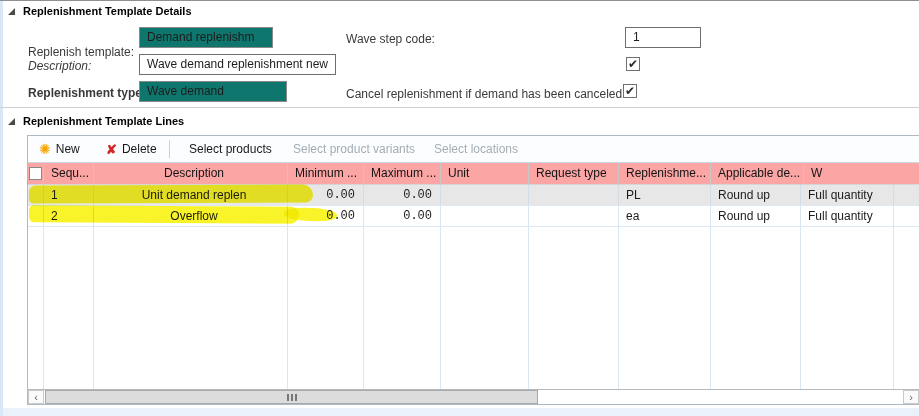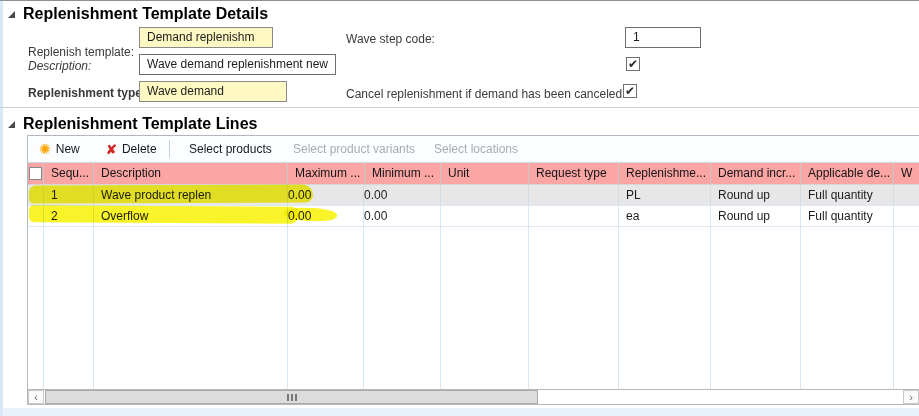--- a/index.html
+++ b/index.html
@@ -6,25 +6,25 @@
   html,body { width:919px; height:416px; }
   body { font-family:"Liberation Sans", sans-serif; font-size:12px; color:#3a3a3a; background:#fff; }
   .screen { position:relative; width:919px; height:416px; overflow:hidden; background:#fff; }
 
   .top-line { position:absolute; left:0; top:0; width:919px; height:1px; background:#8f8f8f; }
   .left-strip { position:absolute; left:0; top:1px; width:3px; height:415px; background:#d9e8f6; }
   .bottom-band { position:absolute; left:3px; top:408px; width:916px; height:8px; background:#e9f2fa; }
 
   .sec-header { position:absolute; display:flex; align-items:center; gap:8px; }
   .sec-arrow { width:0; height:0; border-bottom:7px solid #4a4a4a; border-left:7px solid transparent; }
-  .sec-title { font-weight:bold; color:#000; font-size:16px; }
+  .sec-title { font-weight:bold; color:#000; font-size:11px; }
 
   .flabel { position:absolute; white-space:nowrap; color:#3a3a3a; }
   .fbox { position:absolute; height:21px; line-height:19px; padding:0 7px; white-space:nowrap;
-          border:1px solid #8a8a8a; background:#fef9c3; color:#1c1c1c; }
+          border:1px solid #8a8a8a; background:#0f766e; color:#1c1c1c; }
   .fbox.editable { background:#fff; border-color:#6e6e6e; }
   .checkbox { position:absolute; width:14px; height:14px; border:1px solid #707070; background:#fff;
               display:flex; align-items:center; justify-content:center; font-size:12px; color:#2a2a2a; line-height:1; }
 
   .sep-line { position:absolute; left:0; top:107px; width:919px; height:1px; background:#cfcfcf; }
 
   .panel { position:absolute; left:27px; top:135px; width:892px; height:270px;
            border:1px solid #b0b9c1; border-right:none; display:flex; flex-direction:column; background:#fff; }
 
   .toolbar { position:relative; height:27px; background:#fcfdfe; border-bottom:1px solid #ccd9e4; flex:0 0 auto; }
@@ -36,24 +36,24 @@
   .icon-delete { color:#cf2a27; font-weight:bold; font-size:13px; line-height:1; }
 
   .grid-header { display:flex; height:22px; flex:0 0 auto; background:#fca5a5; border-bottom:1px solid #d6d6d6; }
   .gh-cell { border-right:1px solid #c8c8c8; padding:3px 0 0 7px; white-space:nowrap; overflow:hidden; color:#141414; }
   .gh-cell.cb { padding:0; display:flex; align-items:center; justify-content:center; }
   .gh-checkbox { width:13px; height:13px; border:1px solid #8a8a8a; background:#fff; }
 
   .grid-row { display:flex; height:21px; flex:0 0 auto; border-bottom:1px solid #dce9f4; }
   .grid-row.selected { background:#e7e7e7; }
   .gr-cell { border-right:1px solid #d9e7f3; padding:3px 0 0 7px; white-space:nowrap; overflow:hidden; color:#1c1c1c; }
-  .gr-cell.num { padding:3px 8px 0 0; }
+  .gr-cell.num { text-align:right; padding:3px 8px 0 0;font-family:Liberation Mono, monospace; }
   .grid-row.selected .gr-cell { border-right-color:#d3dde6; }
 
-  .c0{width:16px;} .c1{width:50px;} .c2{width:194px;} .c3{width:76px;} .c4{width:77px;}
+  .c0{width:16px;} .c1{width:50px;} .c2{width:194px;text-align:center;} .c3{width:76px;} .c4{width:77px;}
   .c5{width:88px;} .c6{width:90px;} .c7{width:92px;} .c8{width:90px;} .c9{width:93px;}
   .c10{flex:1; border-right:none;}
 
   .grid-empty { position:relative; flex:1 1 auto; background:#fff; }
   .vline { position:absolute; top:0; bottom:0; width:1px; background:#d9e7f3; }
 
   .hscroll { position:relative; height:15px; flex:0 0 auto; background:#fff; border-top:1px solid #b9b9b9; }
   .hs-btn { position:absolute; top:0; width:16px; height:14px; background:#fafafa; border:1px solid #c9c9c9;
             display:flex; align-items:center; justify-content:center; color:#6a6a6a; font-size:11px; line-height:1; }
   .hs-btn.left { left:0; }
@@ -130,34 +130,33 @@
         <span class="tb-label disabled">Select locations</span>
       </div>
     </div>
 
     <div class="grid-header">
       <div class="gh-cell cb c0">
           <div class="gh-checkbox"></div>
         </div>
       <div class="gh-cell c1">Sequ...</div>
       <div class="gh-cell c2">Description</div>
+      <div class="gh-cell c3">Minimum ...</div>
       <div class="gh-cell c4">Maximum ...</div>
-      <div class="gh-cell c3">Minimum ...</div>
       <div class="gh-cell c5">Unit</div>
       <div class="gh-cell c6">Request type</div>
       <div class="gh-cell c7">Replenishme...</div>
-      <div class="gh-cell c8">Demand incr...</div>
       <div class="gh-cell c9">Applicable de...</div>
       <div class="gh-cell c10">W</div>
     </div>
 
     <div class="grid-row selected">
       <div class="gr-cell c0"></div>
       <div class="gr-cell c1">1</div>
-      <div class="gr-cell c2">Wave product replen</div>
+      <div class="gr-cell c2">Unit demand replen</div>
       <div class="gr-cell c3 num">0.00</div>
       <div class="gr-cell c4 num">0.00</div>
       <div class="gr-cell c5"></div>
       <div class="gr-cell c6"></div>
       <div class="gr-cell c7">PL</div>
       <div class="gr-cell c8">Round up</div>
       <div class="gr-cell c9">Full quantity</div>
       <div class="gr-cell c10"></div>
     </div>
 

